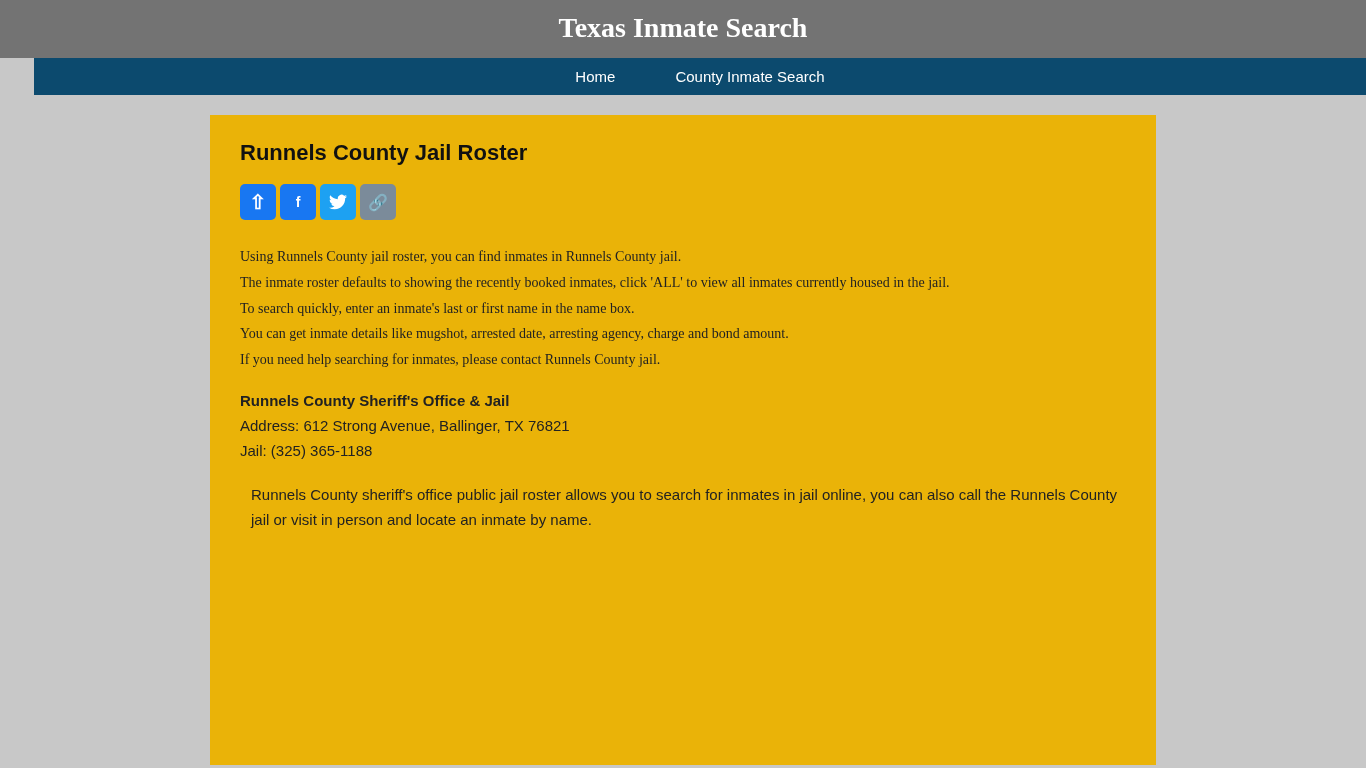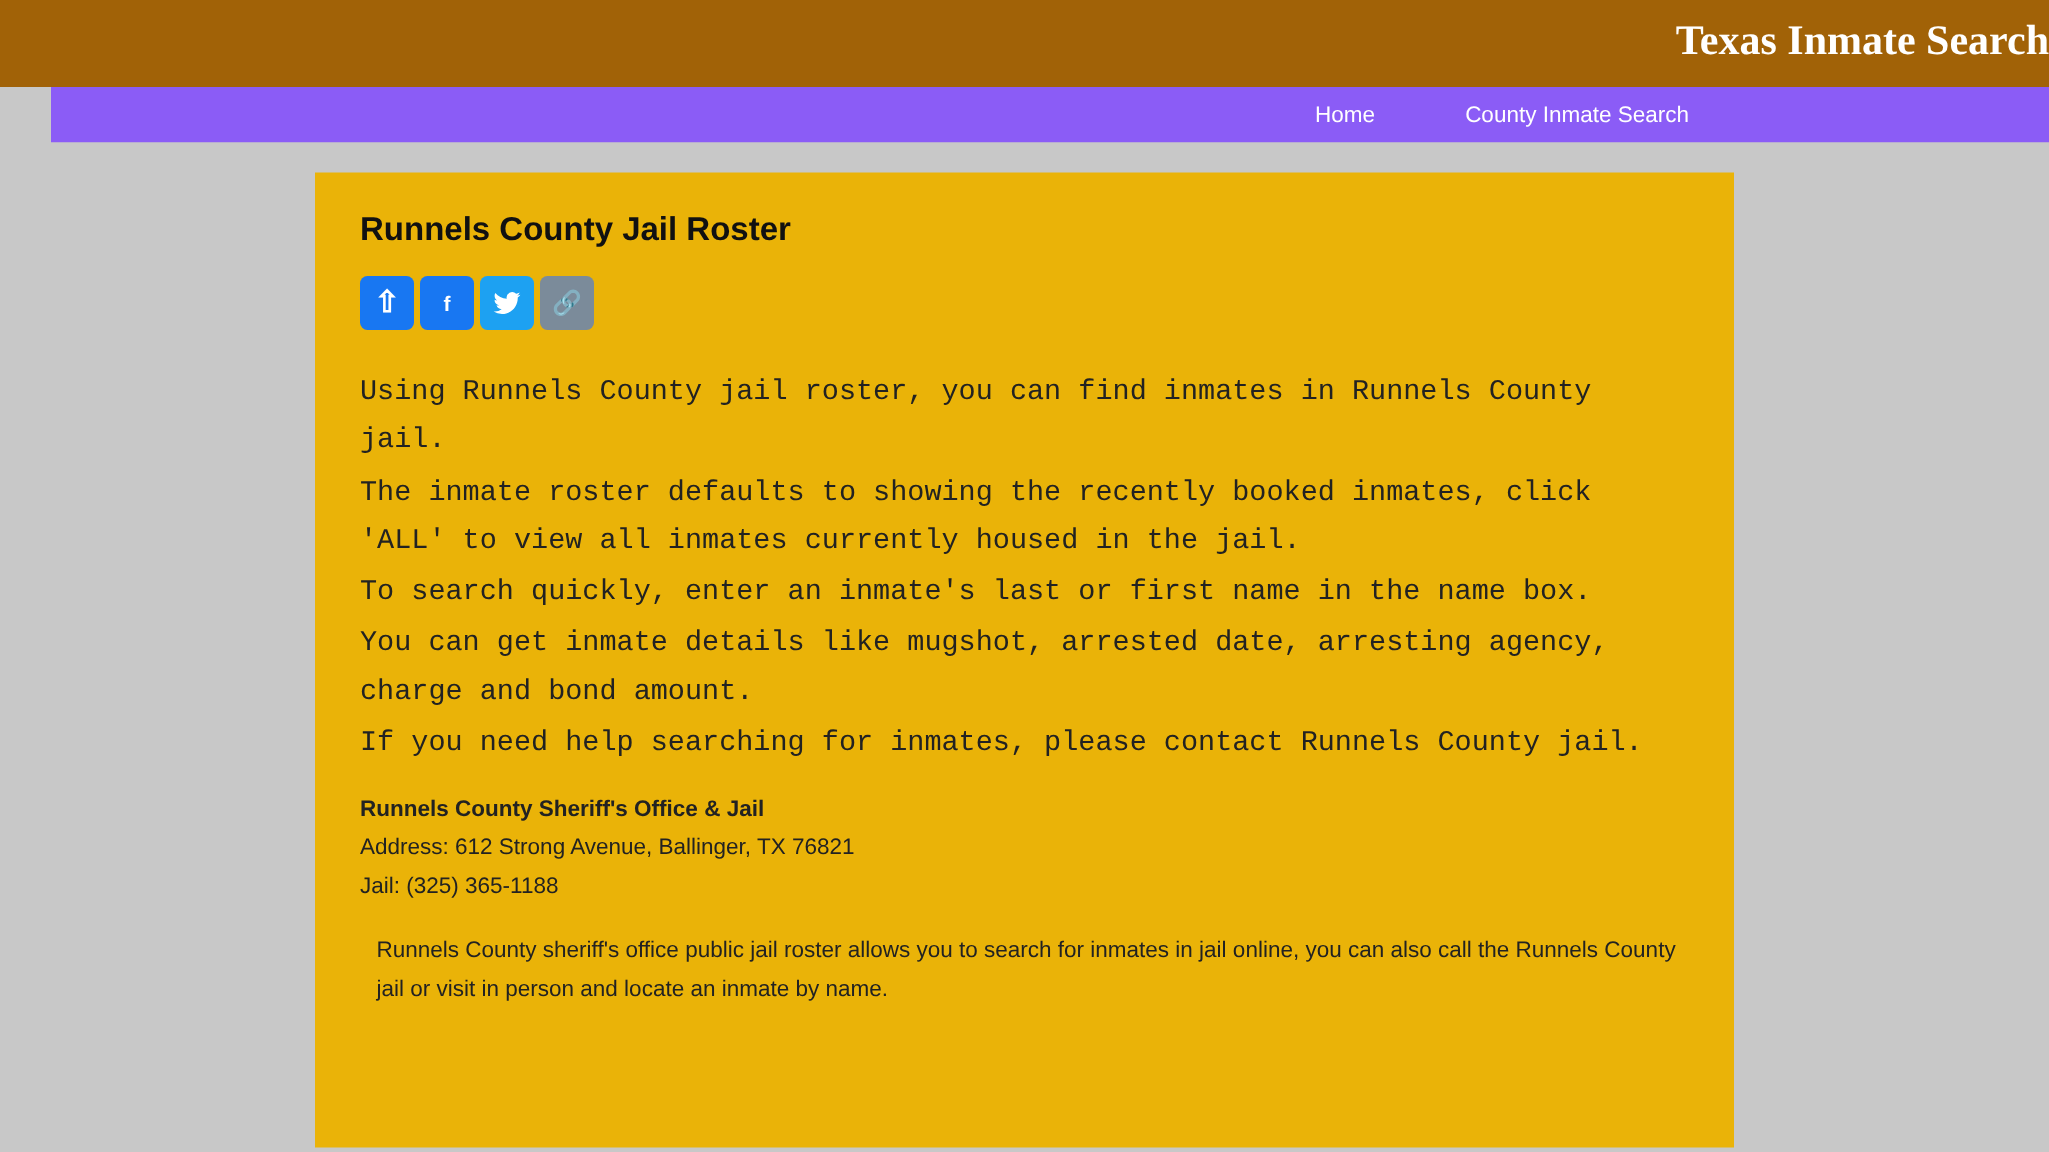--- a/index.html
+++ b/index.html
@@ -16,37 +16,37 @@
       min-height: 768px;
     }
 
     .page-wrapper {
       max-width: 1366px;
       margin: 0 auto;
     }
 
     
     .site-header {
-      background-color: #a16207;
-      text-align: right;
+      background-color: #737373;
+      text-align: center;
       padding: 12px 0 14px;
     }
 
     .site-title {
       color: #fff;
       font-size: 28px;
       font-weight: bold;
       font-family: Georgia, serif;
     }
 
     
     .main-nav {
-      background-color: #8b5cf6;
+      background-color: #0c4a6e;
       display: flex;
-      justify-content: flex-end;
+      justify-content: center;
       padding: 0 210px;
       margin-left: 34px;
     }
 
     .nav-item {
       color: #fff;
       font-size: 15px;
       font-family: Arial, sans-serif;
       padding: 10px 30px;
       cursor: pointer;
@@ -112,22 +112,22 @@
     }
 
     .social-btn.link {
       background-color: #7b8b9a;
     }
 
     
     .description {
       margin-bottom: 20px;
       line-height: 1.7;
-      font-family: Liberation Mono, monospace;
-      font-size: 19px;
+      font-family: Liberation Serif, serif;
+      font-size: 14px;
       color: #222;
     }
 
     .description p {
       margin-bottom: 2px;
     }
 
     .office-title {
       font-weight: bold;
       font-size: 15px;

